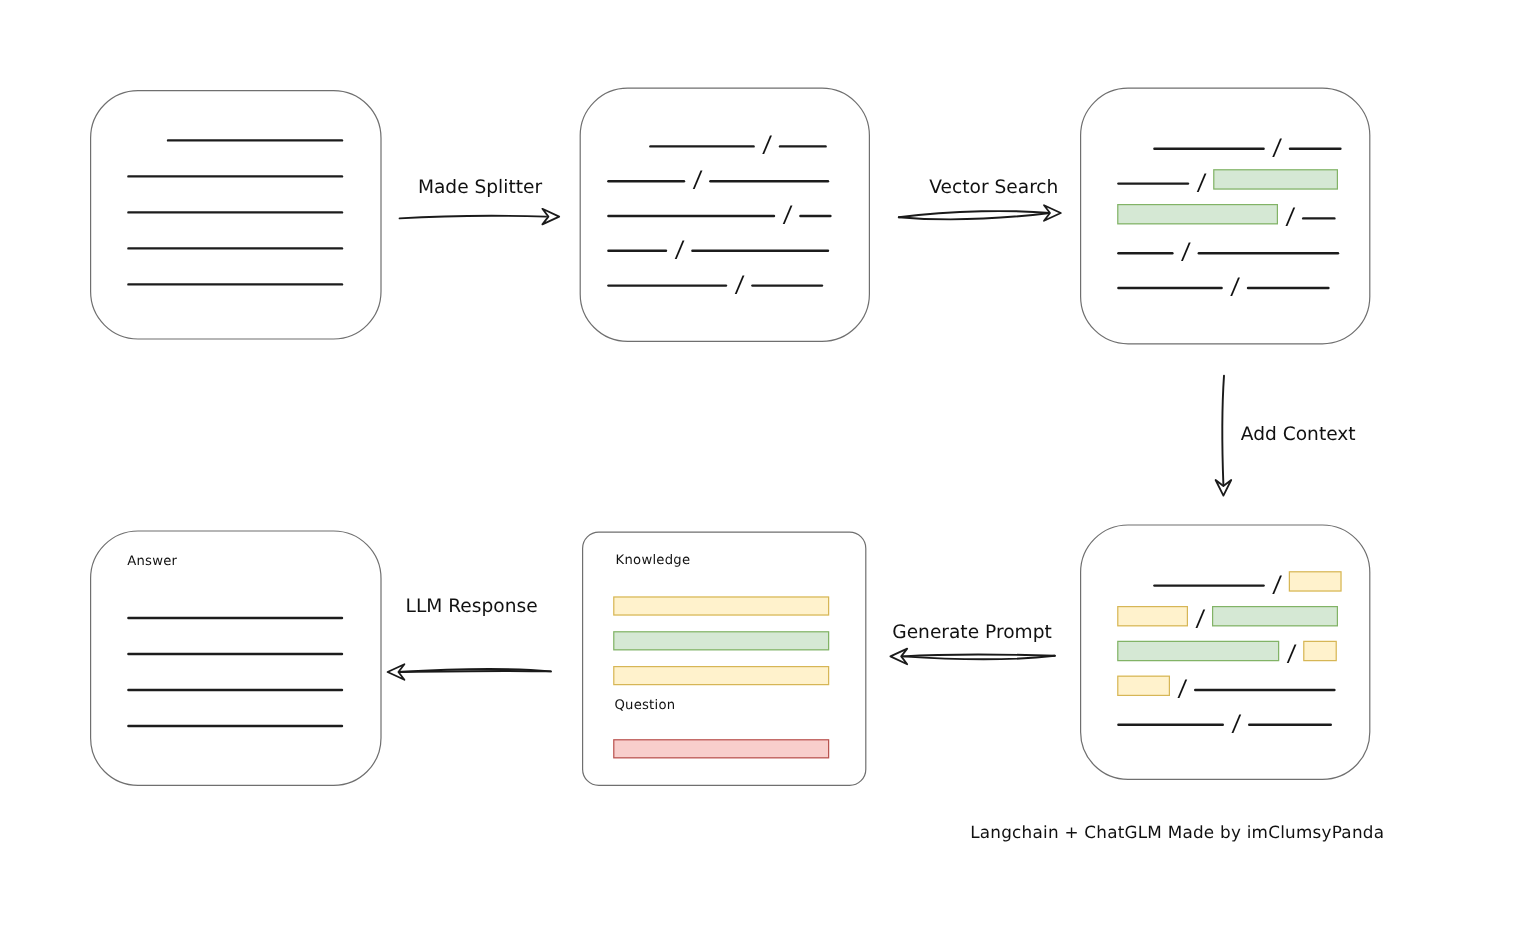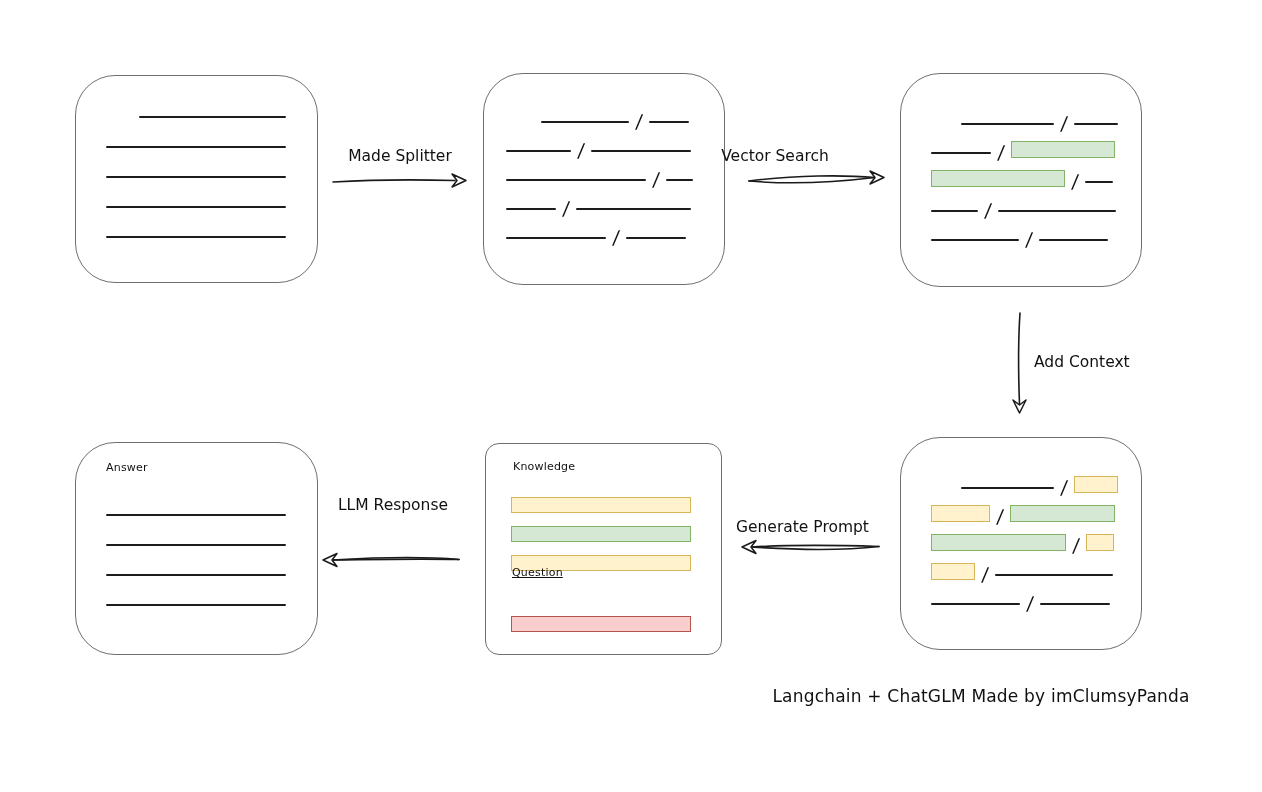--- a/index.html
+++ b/index.html
@@ -31,44 +31,44 @@
   #box-document .seg-row, #box-answer .seg-row { height:30px; }
 
   .hline { display:inline-block; height:2px; background:#1c1c1c; border-radius:1px; margin-bottom:3px; }
   .slash { font-size:19px; line-height:15px; margin-bottom:-3px; transform:skewX(-6deg); color:#111; }
   .chunk { display:inline-block; height:17px; margin-bottom:-1px; }
   .chunk.green  { background:#d5e8d4; border:1.5px solid #82b366; }
   .chunk.yellow { background:#fff2cc; border:1.5px solid #d6b656; }
 
   .node-label { position:absolute; font-size:11px; color:#111; letter-spacing:0.2px; }
   #box-prompt .label-knowledge { left:27px; top:16px; }
-  #box-prompt .label-question  { left:26px; top:122px;text-decoration:underline; }
+  #box-prompt .label-question  { left:26px; top:137px; }
   #box-answer .label-answer    { left:30px; top:18px; }
 
   .bars { position:absolute; left:25px; top:53px; }
   .bars .bar { display:block; width:180px; height:16px; }
   .bars .bar + .bar { margin-top:13px; }
   .bar.yellow { background:#fff2cc; border:1.5px solid #d6b656; }
   .bar.green  { background:#d5e8d4; border:1.5px solid #82b366; }
   .bar.red    { background:#f8cecc; border:1.5px solid #b85450; }
   #box-prompt .question-bar { position:absolute; left:25px; top:172px; width:180px; height:16px; }
 
   .arrow-label { position:absolute; font-size:15.5px; color:#111; white-space:nowrap; }
   #lbl-text-splitter   { left:338px;  top:147px; width:124px; text-align:center; }
-  #lbl-vector-search   { left:708px;  top:147px; width:134px; text-align:center; }
+  #lbl-vector-search   { left:748px;  top:147px; width:134px; text-align:right; }
   #lbl-add-context     { left:1034px; top:353px; }
-  #lbl-generate-prompt { left:736px;  top:518px; width:148px; text-align:left; }
+  #lbl-generate-prompt { left:736px;  top:518px; width:148px; text-align:center; }
   #lbl-llm-response    { left:330px;  top:496px; width:126px; text-align:center; }
 
   #arrow-layer { position:absolute; left:0; top:0; width:1262px; height:792px; pointer-events:none; }
   #arrow-layer path { stroke:#1a1a1a; stroke-width:1.6; fill:none; stroke-linecap:round; stroke-linejoin:round; }
   #arrow-layer path.head { fill:#ffffff; stroke-width:1.5; }
 
   .caption { position:absolute; left:760px; top:686px; width:442px; text-align:center;
-             font-size:17px; color:#111; letter-spacing:0.2px; }
+             font-size:14px; color:#111; letter-spacing:0.2px; }
 </style>
 </head>
 <body>
 
 <div id="canvas">
 
   <div class="node-box" id="box-document">
     <div class="rows">
         <div class="seg-row" style="padding-left: 33px;">
           <span class="hline" style="width: 147px;"></span>

